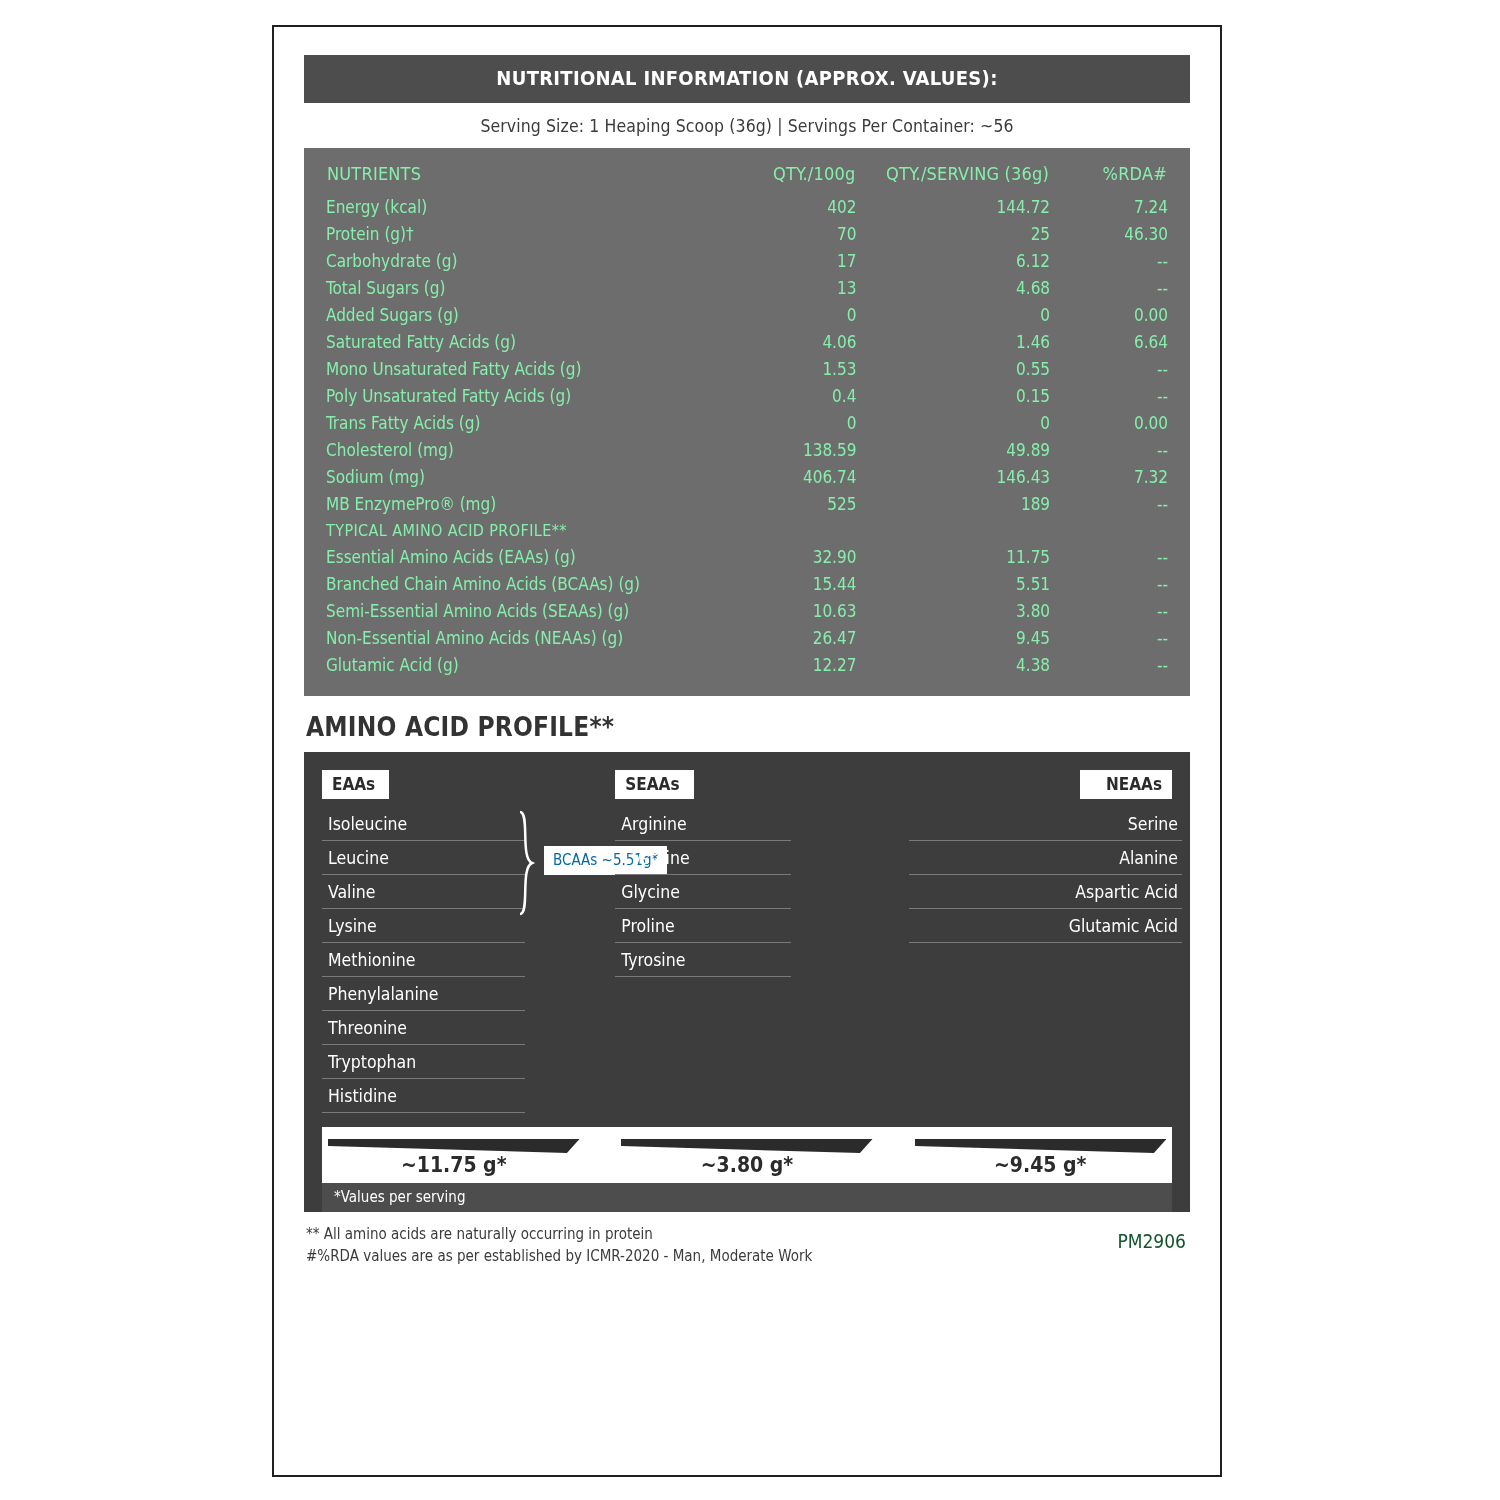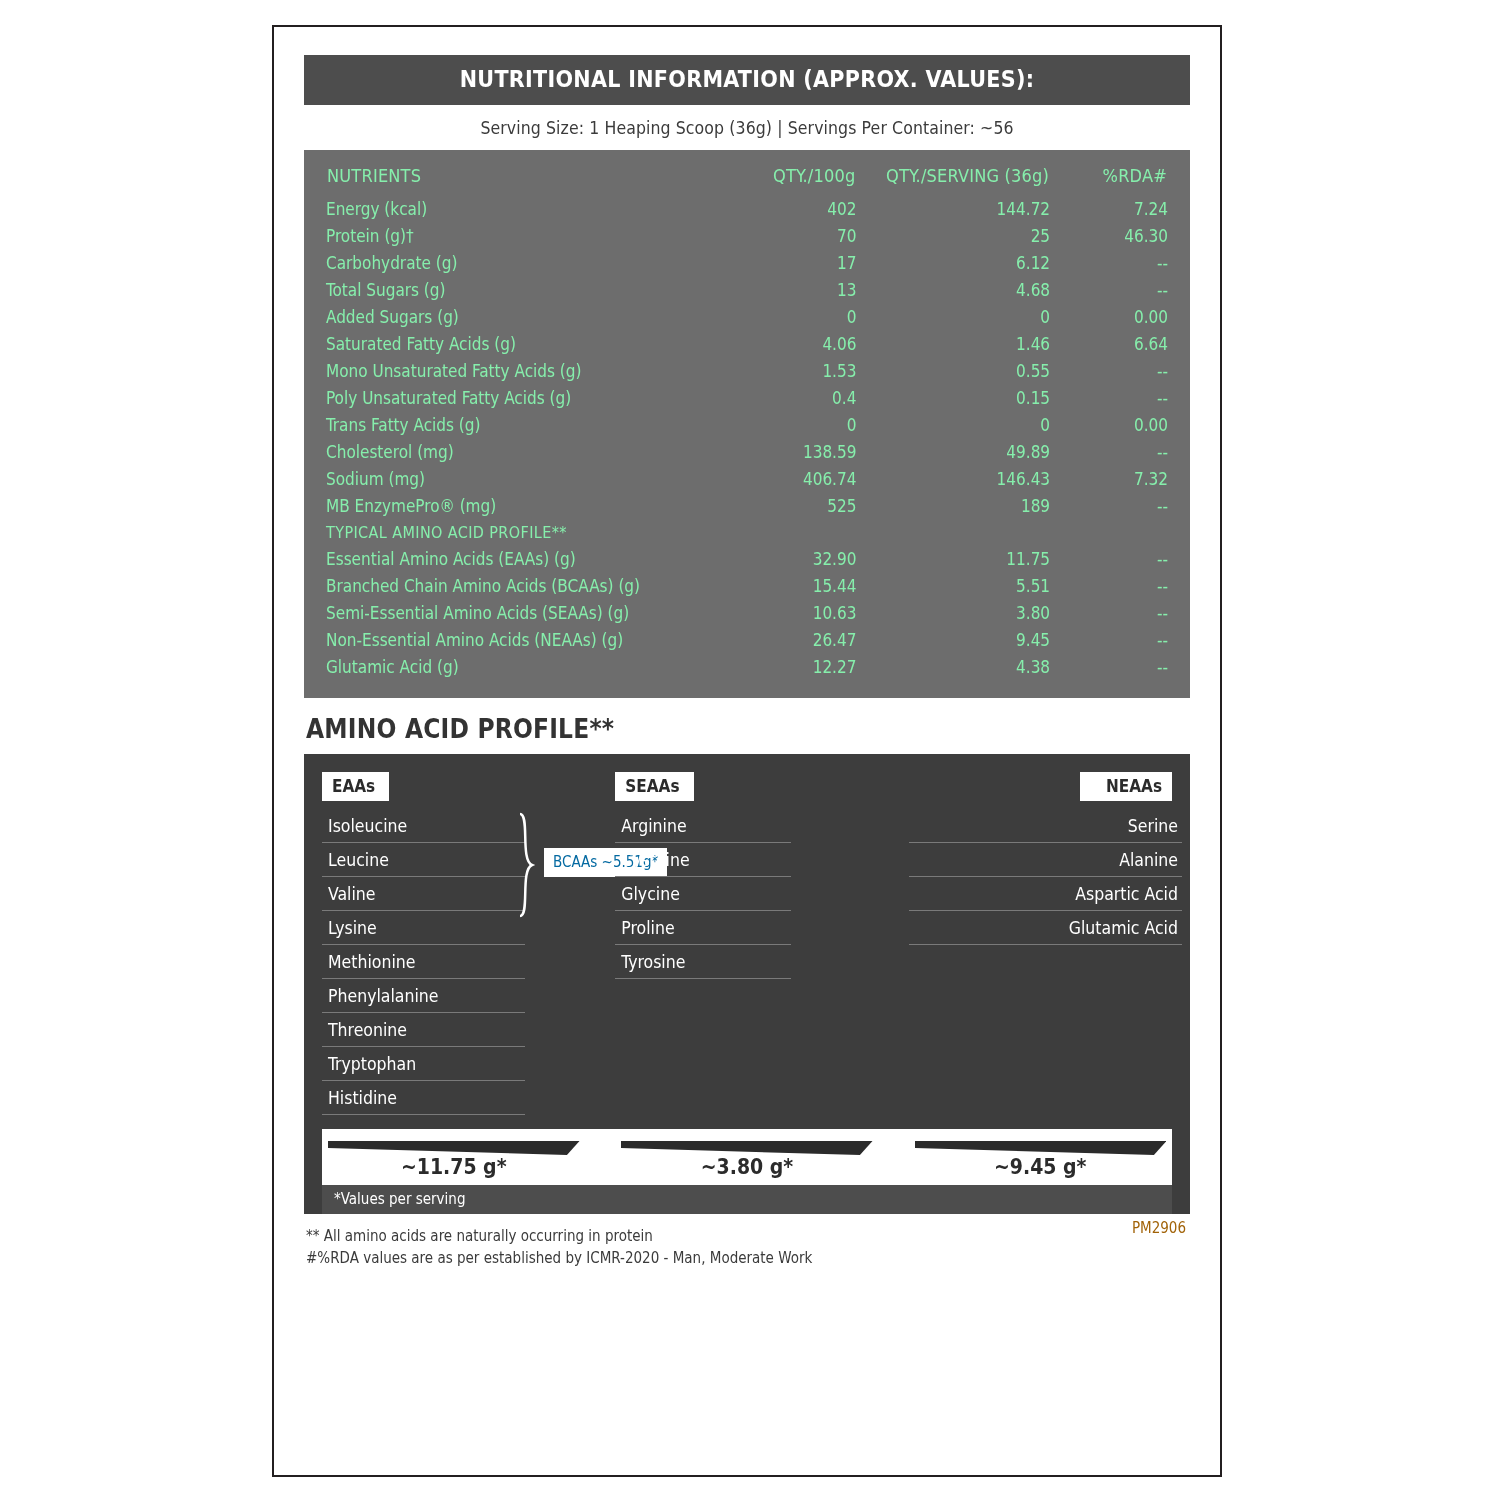--- a/index.html
+++ b/index.html
@@ -26,21 +26,21 @@
   }
   .inner {
     padding: 28px 30px 0 30px;
   }
 
   
   .nut-header {
     background: #4d4d4d;
     color: #ffffff;
     text-align: center;
-    font-size: 23px;
+    font-size: 20px;
     font-weight: bold;
     letter-spacing: 0.3px;
     padding: 11px 0 13px 0;
   }
   .serving-line {
     text-align: center;
     font-size: 17.5px;
     color: #3b3b3b;
     padding: 13px 0 12px 0;
     letter-spacing: 0.1px;
@@ -200,23 +200,23 @@
   .footnotes {
     padding: 12px 2px 0 2px;
     color: #3b3b3b;
     font-size: 15px;
     position: relative;
     line-height: 1.45;
   }
   .pm-code {
     position: absolute;
     right: 4px;
-    top: 4px;
-    font-size: 15px;
-    color: #a16207;
+    top: 16px;
+    font-size: 19px;
+    color: #14532d;
   }
   .fn2 { color: #3b3b3b; }
 </style>
 </head>
 <body>
 
 <div class="page">
   <div class="inner">
 
     <div class="nut-header">NUTRITIONAL INFORMATION (APPROX. VALUES):</div>

